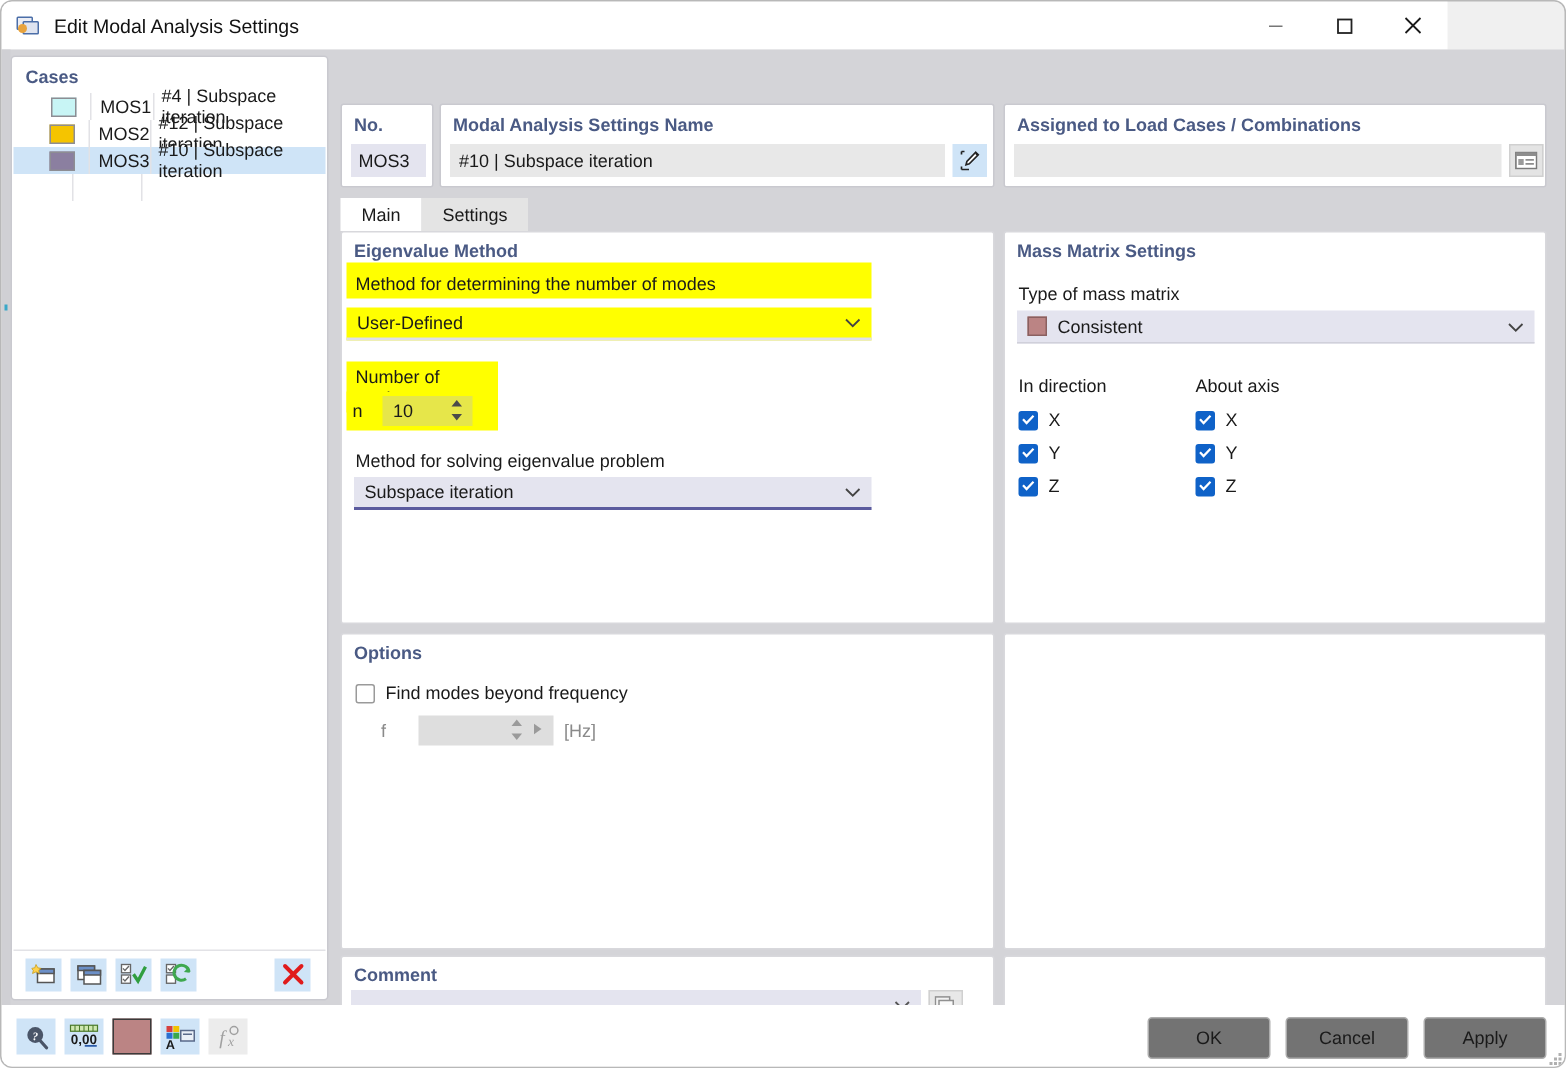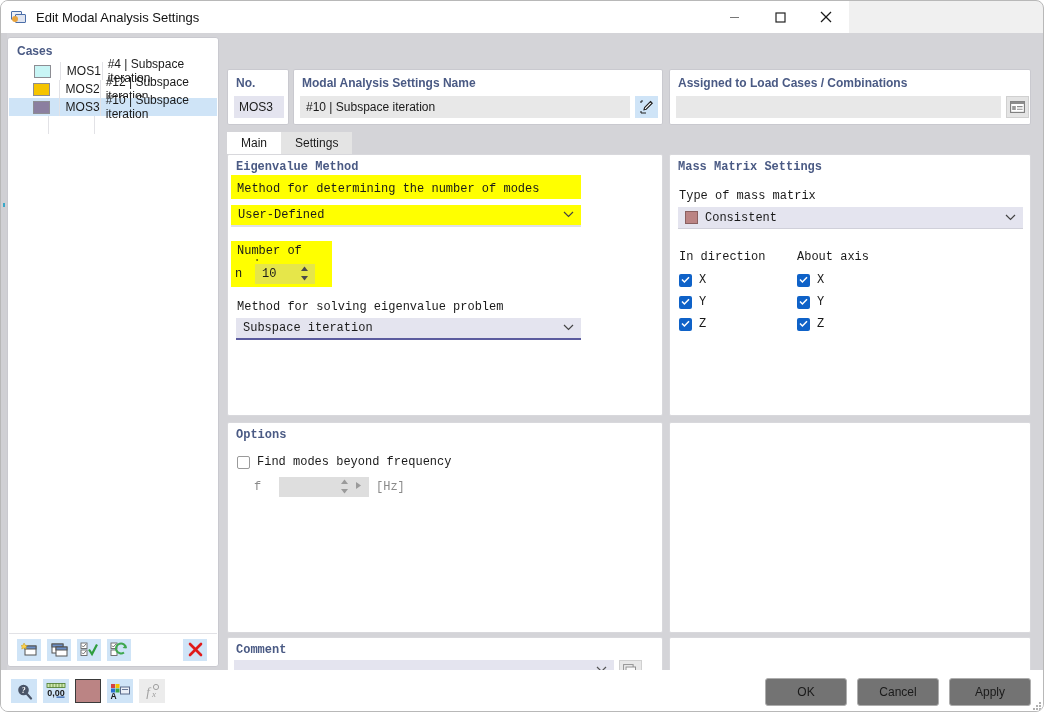--- a/index.html
+++ b/index.html
@@ -19,21 +19,21 @@
     width: 1044px; height: 712px;
     background: #f0f0f0;
     border: 1px solid #b8b8b8;
     border-radius: 8px;
     overflow: hidden;
   }
 
   
   .titlebar {
     position: absolute; left: 0; top: 0;
-    width: 848px; height: 32px;
+    width: 964px; height: 32px;
     background: #ffffff;
     display: flex; align-items: center;
   }
   .title-icon {
     margin-left: 9px; width: 18px; height: 18px;
     position: relative;
   }
   .title-icon .sq1 {
     position: absolute; left: 1px; top: 3px;
     width: 11px; height: 9px;
@@ -218,21 +218,20 @@
   }
   .tab.active { background: #ffffff; color: #1a1a1a; }
   .tab.inactive { background: #e4e4e4; color: #1a1a1a; }
 
   
   .panel {
     position: absolute;
     background: #ffffff;
     border: 1px solid #d8d8dc;
     border-radius: 2px;
-    font-family: Liberation Mono, monospace;
   }
   .panel-title {
     position: absolute; left: 8px; top: 5px;
     font-size: 12px; font-weight: bold; color: #4a5a84;
   }
   .p-eigen { left: 226px; top: 121px; width: 436px; height: 262px; }
   .p-mass  { left: 668px; top: 121px; width: 362px; height: 262px; }
   .p-options { left: 226px; top: 389px; width: 436px; height: 211px; }
   .p-empty1 { left: 668px; top: 389px; width: 362px; height: 211px; }
   .p-comment { left: 226px; top: 604px; width: 436px; height: 46px; }

